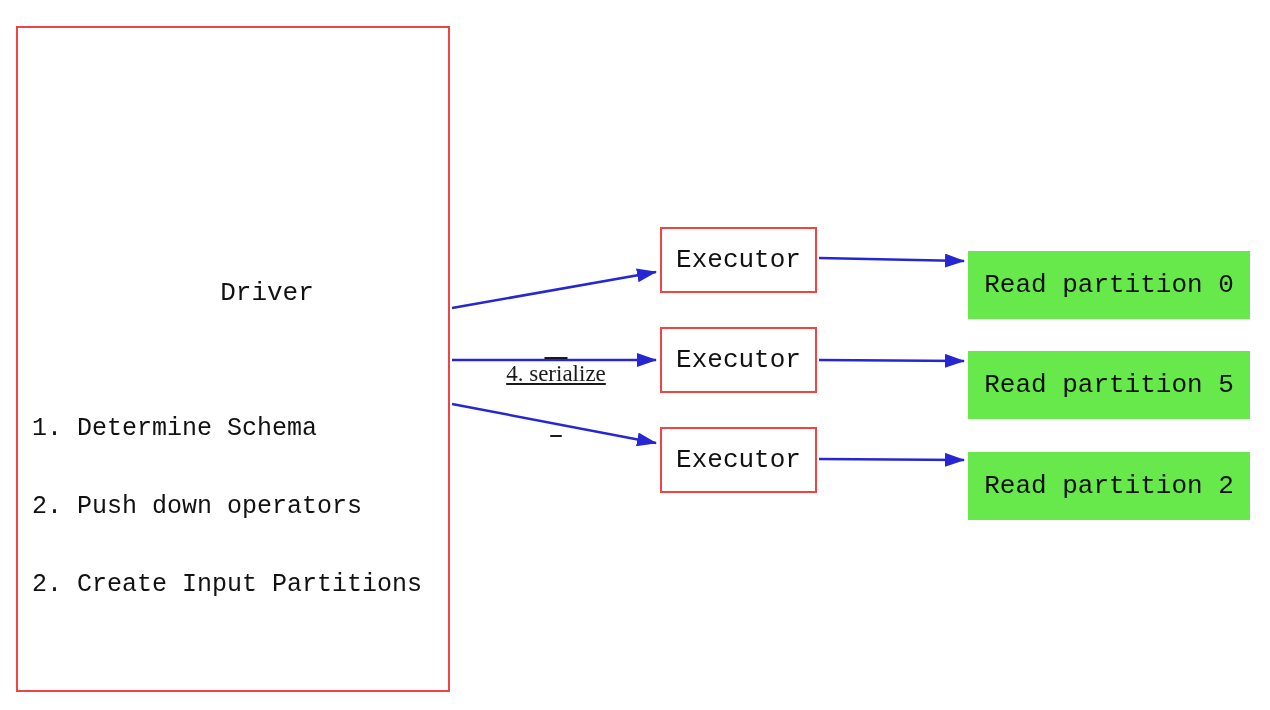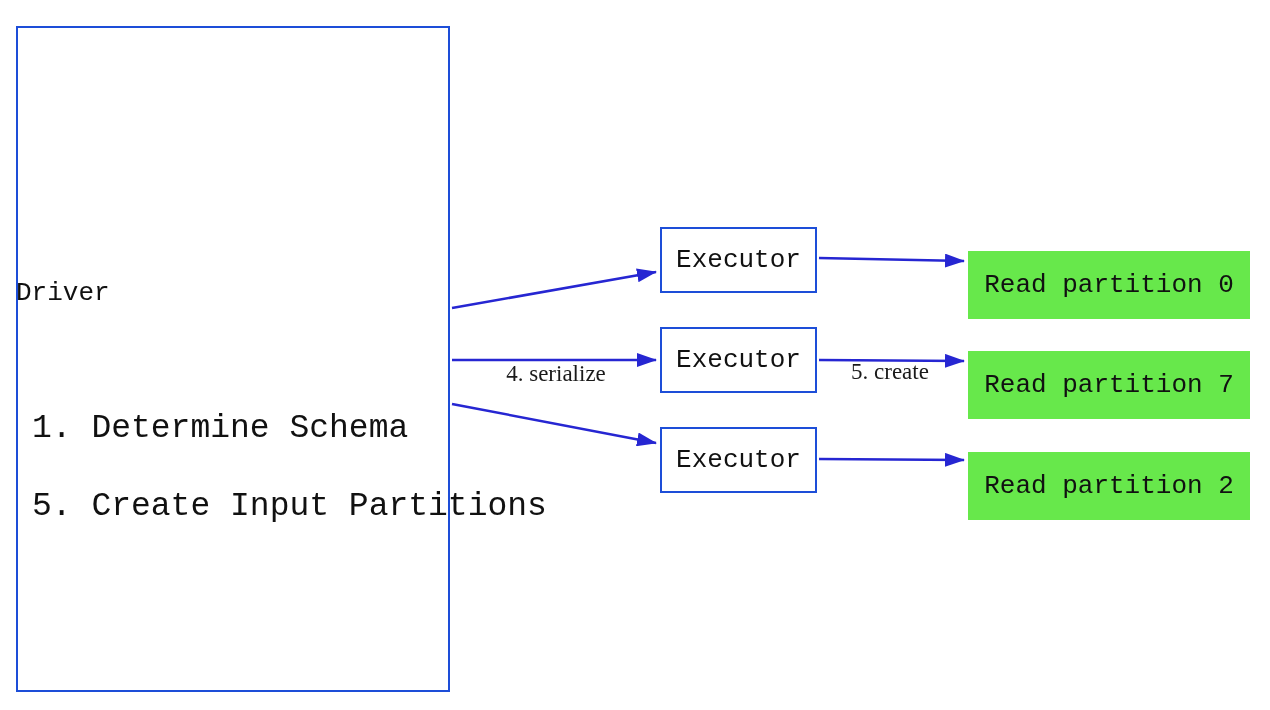--- a/index.html
+++ b/index.html
@@ -21,42 +21,43 @@
     left: 0;
     top: 0;
     width: 1270px;
     height: 710px;
     pointer-events: none;
   }
   .box {
     position: absolute;
     box-sizing: border-box;
     background: #ffffff;
-    border: 2px solid #1d4ed8;
+    border: 2px solid #ef4444;
   }
   .driver-box {
     left: 16px;
     top: 26px;
     width: 434px;
     height: 666px;
   }
   .driver-title {
     position: absolute;
     left: 16px;
     top: 279px;
     width: 502px;
+    text-align: center;
     font-size: 26px;
     line-height: 28px;
     white-space: pre;
   }
   .driver-steps {
     position: absolute;
     left: 32px;
     top: 364px;
-    font-size: 33px;
+    font-size: 25px;
     line-height: 26px;
     white-space: pre;
   }
   .exec-box {
     left: 660px;
     width: 157px;
     height: 66px;
     display: flex;
     align-items: center;
     justify-content: center;
@@ -86,21 +87,21 @@
   .edge-label {
     position: absolute;
     width: 220px;
     text-align: center;
     font-family: "Liberation Serif", "DejaVu Serif", serif;
     font-size: 23px;
     line-height: 26px;
     color: #1a1a1a;
     white-space: pre;
   }
-  .label-serialize { left: 446px; top: 309px; }
+  .label-serialize { left: 446px; top: 309px; text-decoration: underline; }
   .label-create-reader { left: 780px; top: 307px; }
 </style>
 </head>
 <body>
 
 <div class="canvas">
 
   <svg class="arrow-layer" width="1270" height="710" viewBox="0 0 1270 710" xmlns="http://www.w3.org/2000/svg">
     <defs>
       <marker id="ah" markerUnits="userSpaceOnUse" markerWidth="20" markerHeight="14" refX="19" refY="7" orient="auto">
@@ -114,44 +115,44 @@
     <line x1="819" y1="360" x2="964" y2="361" stroke-width="2.5" marker-end="url(#ah)" stroke="#2626d2"></line>
     <line x1="819" y1="459" x2="964" y2="460" stroke-width="2.5" marker-end="url(#ah)" stroke="#2626d2"></line>
   </svg>
 
   <div class="box driver-box"></div>
 
   <div class="driver-title">Driver</div>
 
   <div class="driver-steps">
     <div>1. Determine Schema</div>
-    <div>5. Create Input Partitions</div>
+    <div>2. Push down operators</div>
+    <div>2. Create Input Partitions</div>
   </div>
 
   <div class="box exec-box exec-1">
     <span>Executor</span>
   </div>
   <div class="box exec-box exec-2">
     <span>Executor</span>
   </div>
   <div class="box exec-box exec-3">
     <span>Executor</span>
   </div>
 
   <div class="part-box part-1">
     <span>Read partition 0</span>
   </div>
   <div class="part-box part-2">
-    <span>Read partition 7</span>
+    <span>Read partition 5</span>
   </div>
   <div class="part-box part-3">
     <span>Read partition 2</span>
   </div>
 
   <div class="edge-label label-serialize">
     <div>4. serialize</div>
   </div>
 
   <div class="edge-label label-create-reader">
-    <div>5. create</div>
   </div>
 
 </div>
 
 </body></html>

